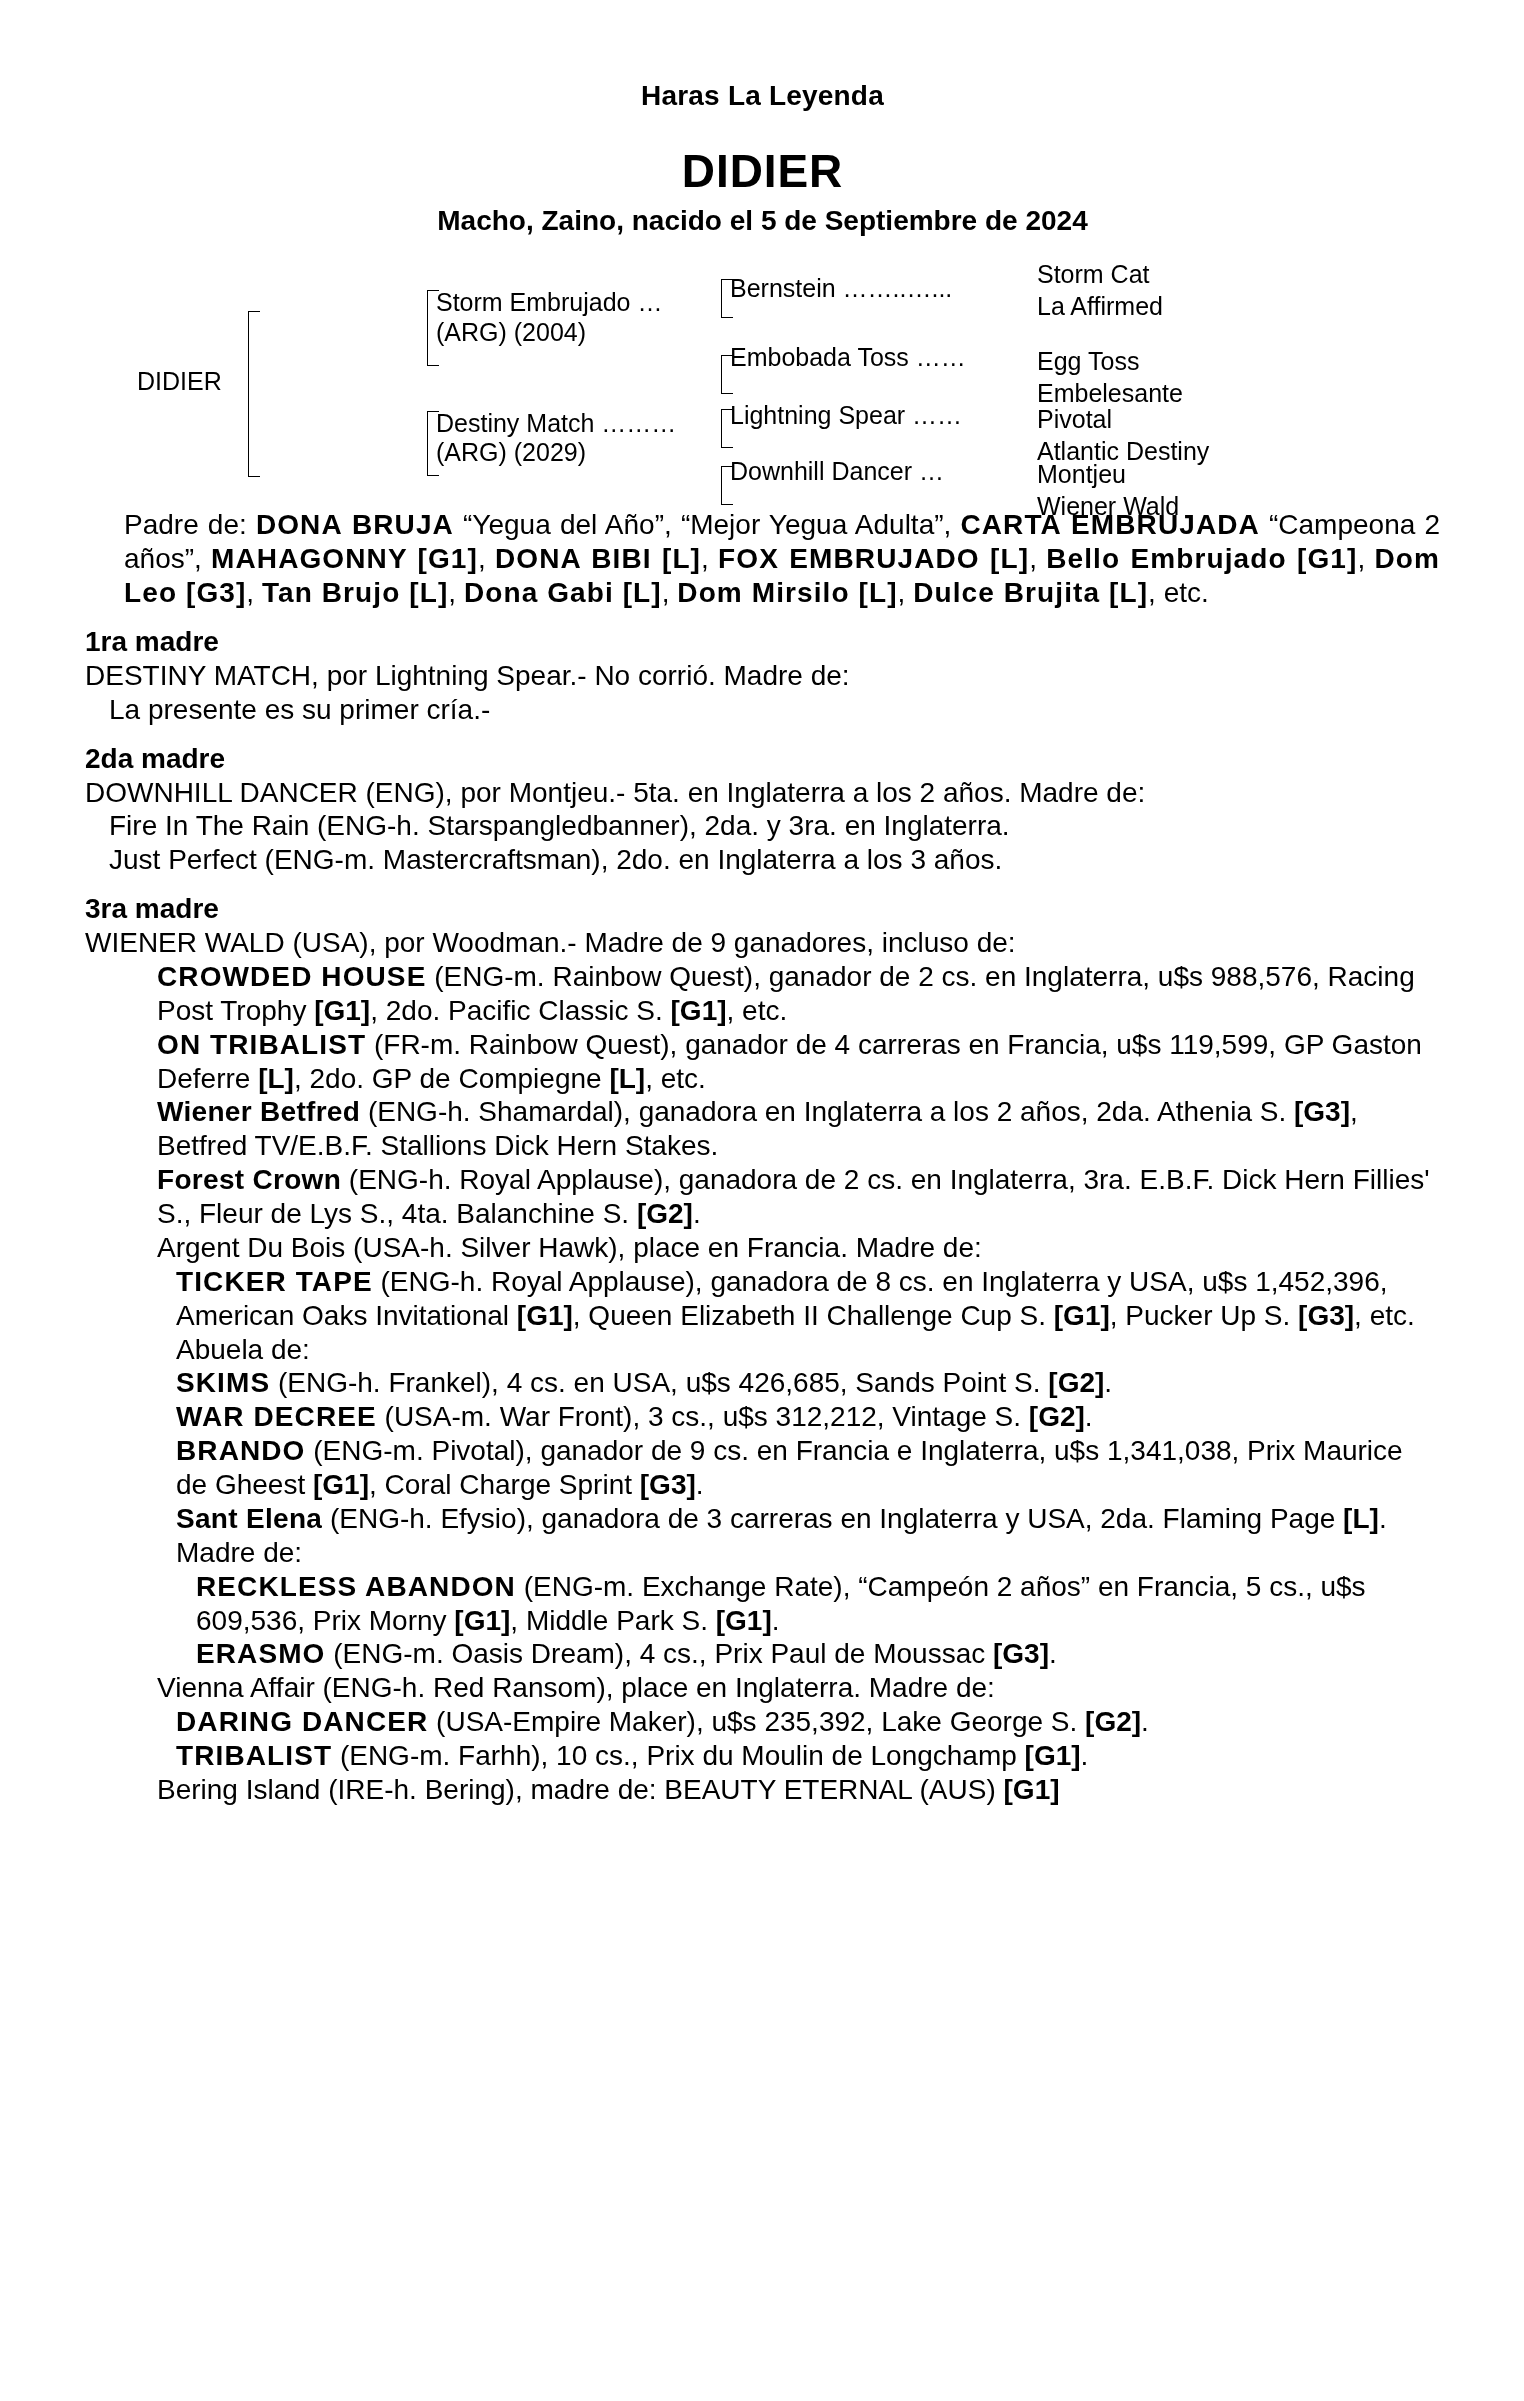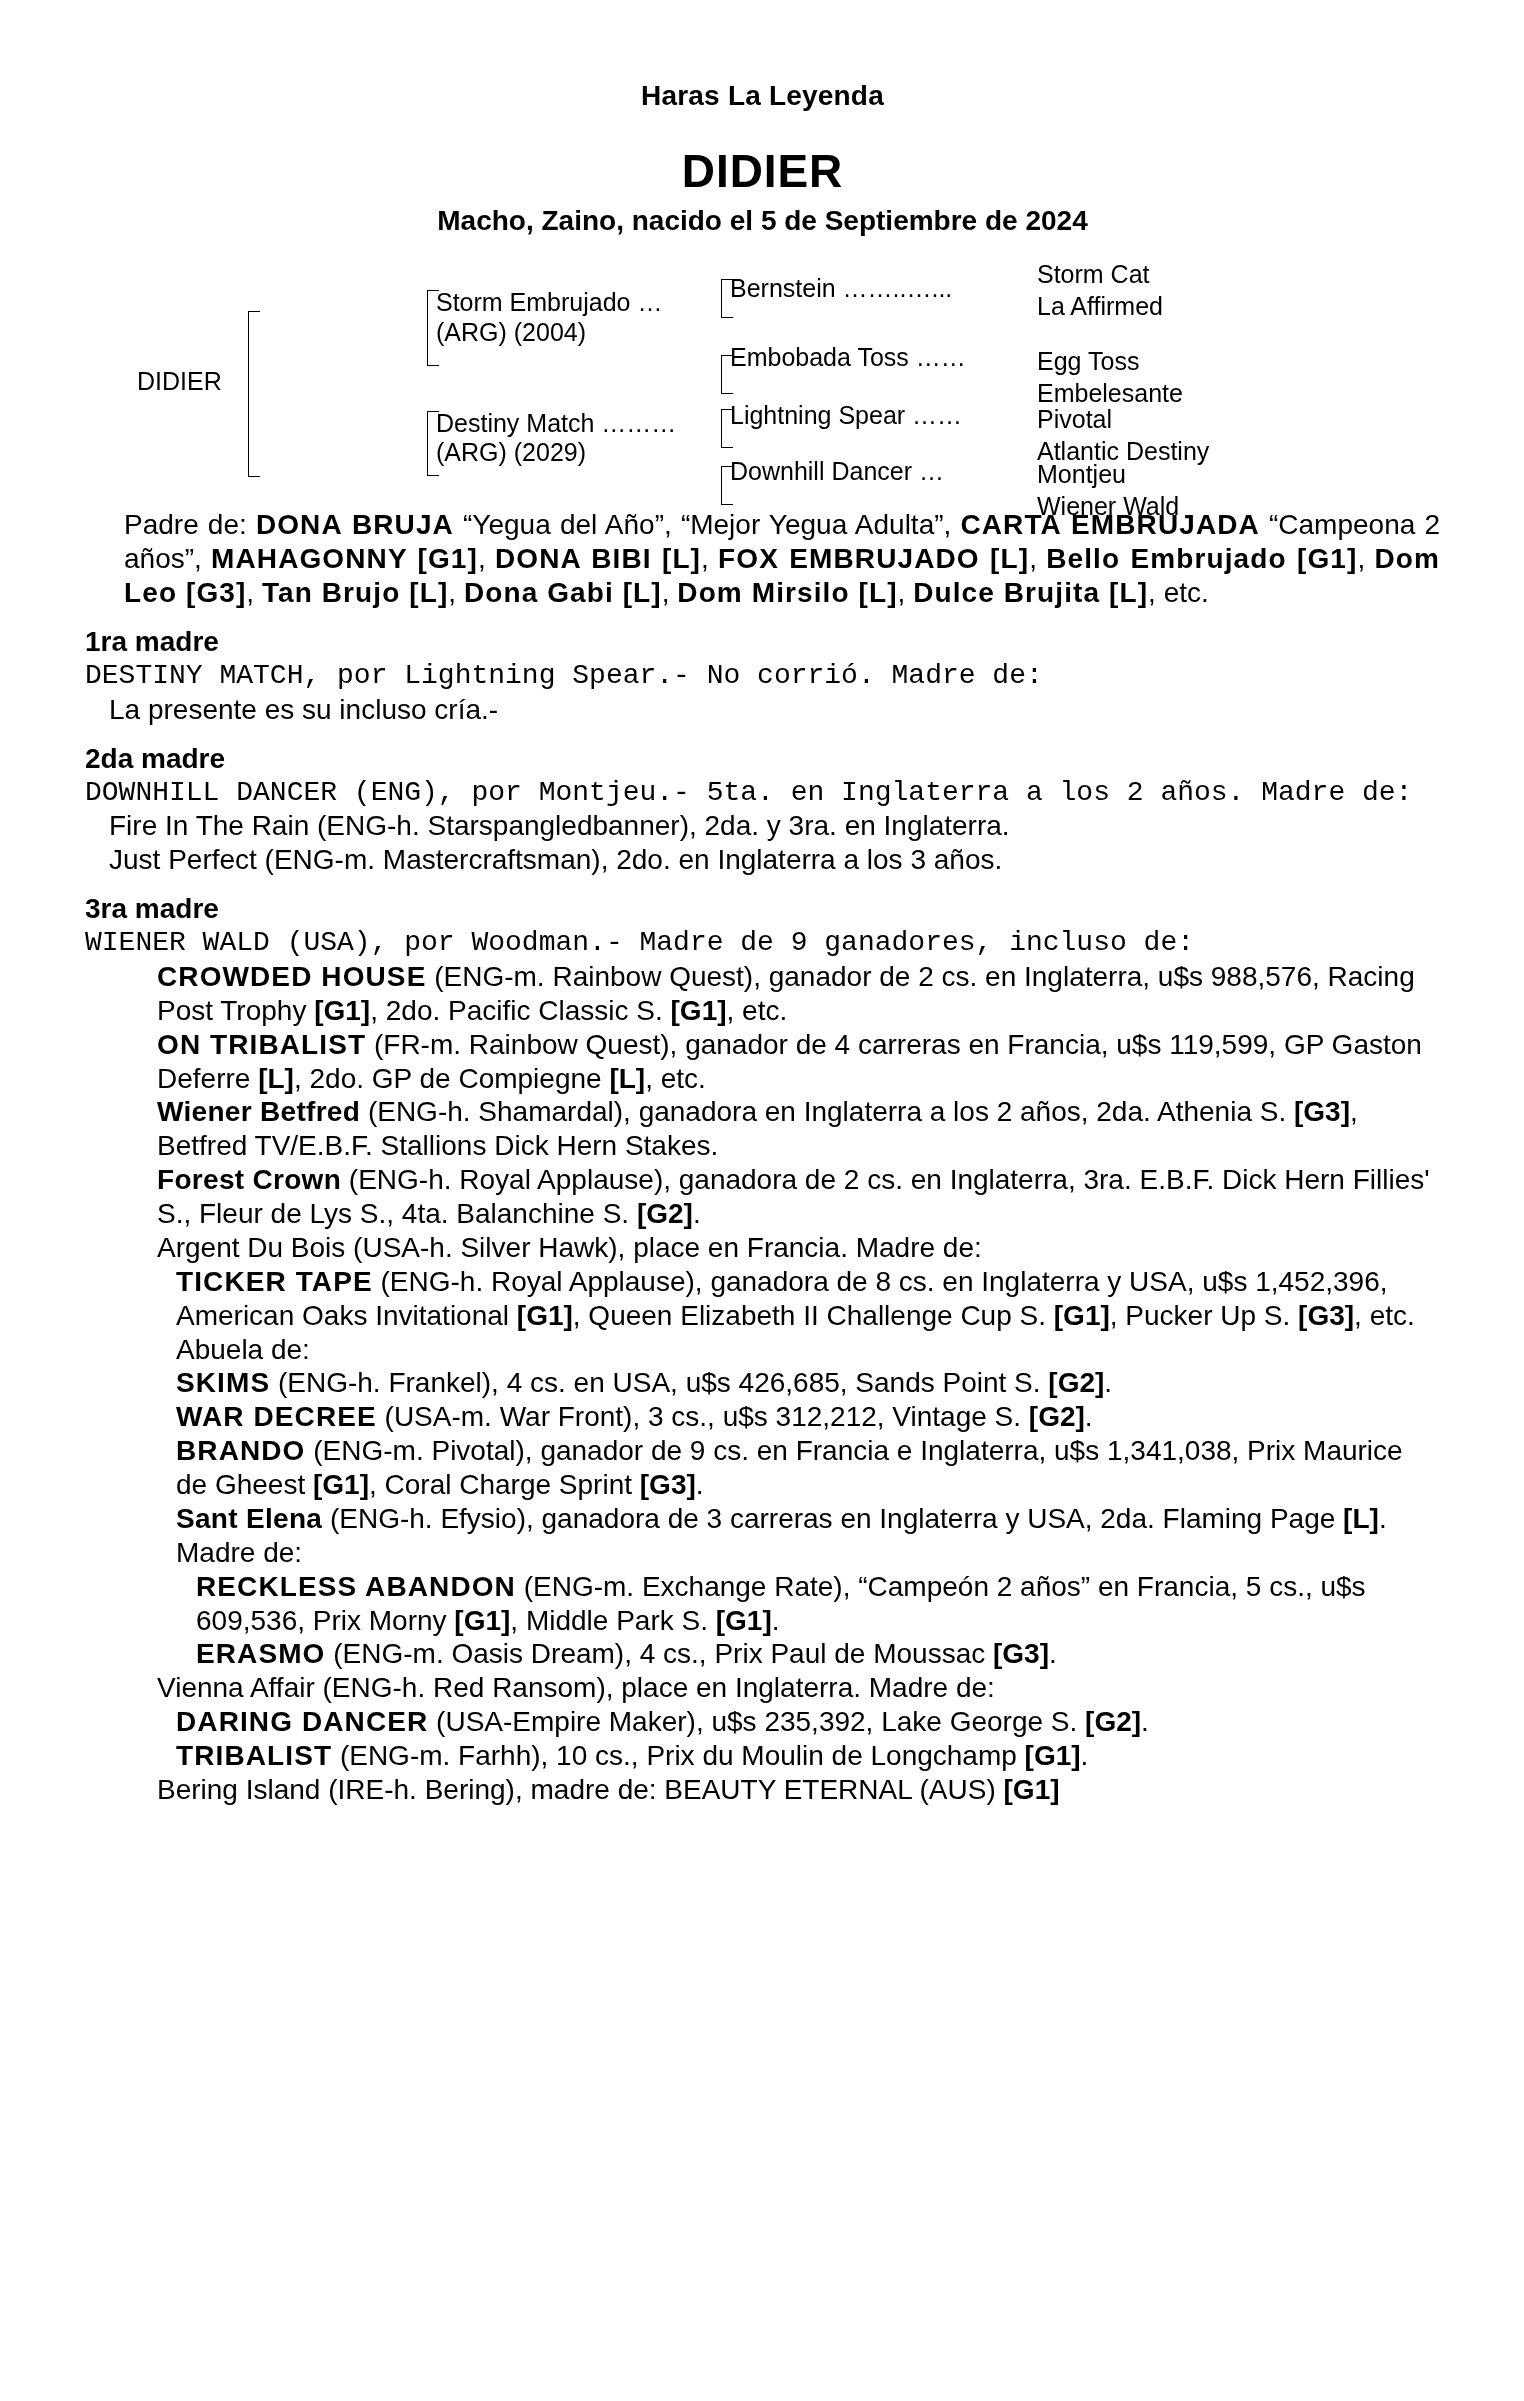--- a/index.html
+++ b/index.html
@@ -110,21 +110,21 @@
     margin-bottom: 0;
   }
   .por-block .l1 { margin-left: 0; }
   .por-block .cont { margin-left: 39px; }
 
   .section-head {
     font-weight: bold;
     font-size: 28px;
     margin-top: 15px;
   }
-  .lvl0 { margin-left: 0; font-family: Liberation Mono, monospace; }
+  .lvl0 { margin-left: 0; }
   .lvl1 { margin-left: 24px; }
   .lvl2 { margin-left: 43px; }
   .lvl3 { margin-left: 63px; }
   .hang2 { padding-left: 48px; }
 
   .row { white-space: normal; }
   b { font-weight: bold; }
   .bg { font-weight: bold; }
   .nm { font-weight: bold; letter-spacing: 0.3px; }
   .spaced { letter-spacing: 1.1px; }
@@ -178,21 +178,21 @@
     <div class="ped-label gen3 g3h">Wiener Wald</div>
   </div>
 
   <div class="body-text">
     <div id="sire-paragraph" class="por-block">
         <p class="cont">Padre de: <b class="nm spaced">DONA BRUJA</b> “Yegua del Año”, “Mejor Yegua Adulta”, <b class="nm spaced">CARTA EMBRUJADA</b> “Campeona 2 años”, <b class="nm spaced">MAHAGONNY [G1]</b>, <b class="nm spaced">DONA BIBI [L]</b>, <b class="nm spaced">FOX EMBRUJADO [L]</b>, <b class="nm spaced">Bello Embrujado [G1]</b>, <b class="nm spaced">Dom Leo [G3]</b>, <b class="nm spaced">Tan Brujo [L]</b>, <b class="nm spaced">Dona Gabi [L]</b>, <b class="nm spaced">Dom Mirsilo [L]</b>, <b class="nm spaced">Dulce Brujita [L]</b>, etc.</p>
       </div>
     <div id="sections">
         <div class="section-head">1ra madre</div>
         <p class="row lvl0">DESTINY MATCH, por Lightning Spear.- No corrió. Madre de:</p>
-        <p class="row lvl1">La presente es su incluso cría.-</p>
+        <p class="row lvl1">La presente es su primer cría.-</p>
         <div class="section-head">2da madre</div>
         <p class="row lvl0">DOWNHILL DANCER (ENG), por Montjeu.- 5ta. en Inglaterra a los 2 años. Madre de:</p>
         <p class="row lvl1">Fire In The Rain (ENG-h. Starspangledbanner), 2da. y 3ra. en Inglaterra.</p>
         <p class="row lvl1">Just Perfect (ENG-m. Mastercraftsman), 2do. en Inglaterra a los 3 años.</p>
         <div class="section-head">3ra madre</div>
         <p class="row lvl0">WIENER WALD (USA), por Woodman.- Madre de 9 ganadores, incluso de:</p>
       </div>
     <div id="progeny">
         <p class="row lvl1 hang2"><b class="nm spaced">CROWDED HOUSE</b> (ENG-m. Rainbow Quest), ganador de 2 cs. en Inglaterra, u$s 988,576, Racing Post Trophy <b class="bg">[G1]</b>, 2do. Pacific Classic S. <b class="bg">[G1]</b>, etc.</p>
         <p class="row lvl1 hang2"><b class="nm spaced">ON TRIBALIST</b> (FR-m. Rainbow Quest), ganador de 4 carreras en Francia, u$s 119,599, GP Gaston Deferre <b class="bg">[L]</b>, 2do. GP de Compiegne <b class="bg">[L]</b>, etc.</p>

